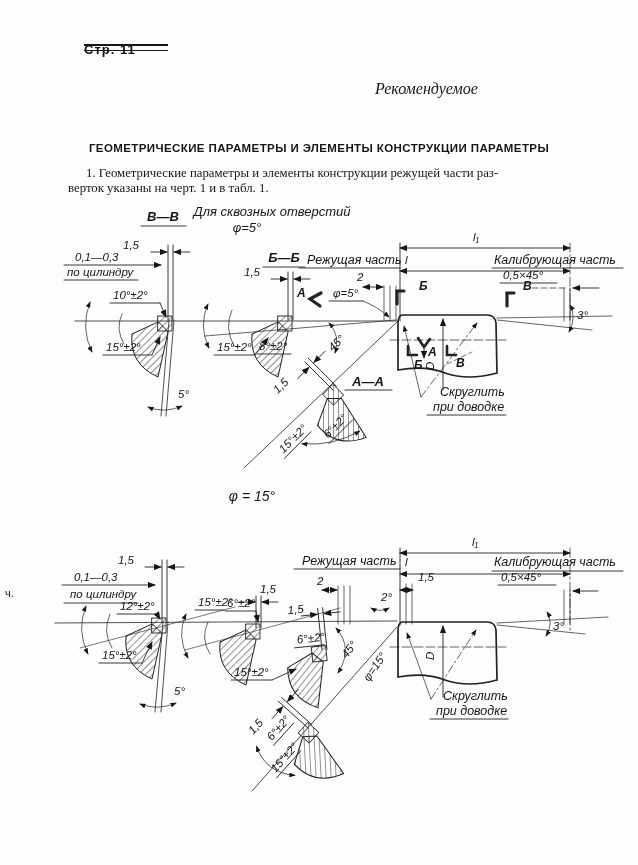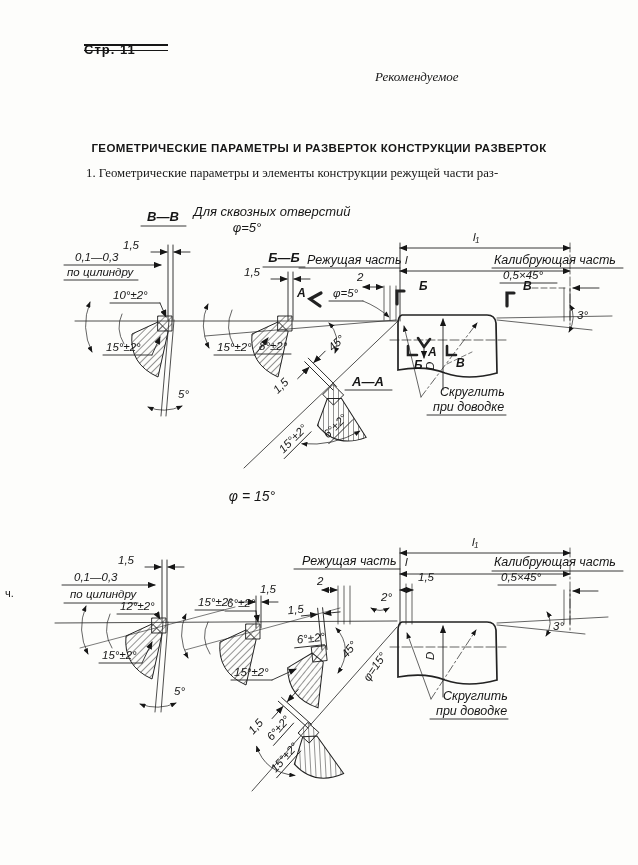--- a/index.html
+++ b/index.html
@@ -5,22 +5,22 @@
   html,body{margin:0;padding:0;}
   body{width:638px;height:865px;background:#fdfdfb;position:relative;
        font-family:"Liberation Serif", serif;color:#161616;overflow:hidden;}
   .abs{position:absolute;}
   .pagenum{left:84px;top:42px;font-family:"Liberation Sans",sans-serif;
            font-weight:bold;font-size:13px;letter-spacing:1px;}
   .pagenum-rule{left:84px;top:44px;width:84px;height:4px;
                 border-top:2px solid #161616;border-bottom:1px solid #161616;}
   .appendix-block{left:300px;top:66px;width:296px;text-align:right;}
   .appendix{font-style:italic;font-weight:bold;font-size:14px;}
-  .recommended{font-style:italic;font-size:13px;text-align:left;
-               margin-left:75px;margin-top:3px;}
+  .recommended{font-style:italic;font-size:16px;text-align:left;
+               margin-left:75px;margin-top:14px;}
   .doc-title{left:0;top:142px;width:638px;text-align:center;
              font-family:"Liberation Sans",sans-serif;font-weight:bold;
              font-size:11.5px;letter-spacing:.4px;}
   .para{left:68px;top:166px;width:502px;font-size:12.8px;line-height:15px;
         text-align:justify;}
   .para .ind{display:inline-block;width:18px;}
   svg text{fill:#161616;}
   .lblb{font:italic 11.5px "Liberation Sans",sans-serif;}
   .sec{font:italic bold 13px "Liberation Sans",sans-serif;}
   .mk{font:italic bold 12px "Liberation Sans",sans-serif;}
@@ -30,24 +30,25 @@
 </head>
 <body>
 
 <div class="abs pagenum">Стр. 11</div>
 <div class="abs pagenum-rule"></div>
 
 <div class="abs appendix-block">
   <div class="recommended">Рекомендуемое</div>
 </div>
 
-<div class="abs doc-title">ГЕОМЕТРИЧЕСКИЕ ПАРАМЕТРЫ И РАЗВЕРТОК КОНСТРУКЦИИ РАЗВЕРТОК</div>
+<div class="abs doc-title">ГЕОМЕТРИЧЕСКИЕ ПАРАМЕТРЫ И ЭЛЕМЕНТЫ КОНСТРУКЦИИ ПАРАМЕТРЫ</div>
 
 <div class="abs para">
   <span class="ind"></span><span>1. Геометрические параметры и элементы конструкции режущей части раз-</span><br>
+  <span>верток указаны на черт. 1 и в табл. 1.</span>
 </div>
 
 <svg class="abs" style="left:0;top:0" width="638" height="865" viewBox="0 0 638 865" stroke-linecap="round" fill="none">
 <defs>
   <marker id="ar" viewBox="0 0 10 8" refX="9" refY="4" markerWidth="9" markerHeight="7" orient="auto-start-reverse">
         <path d="M0,0 L10,4 L0,8 z" fill="#161616"></path>
       </marker>
   <pattern id="ht" width="5" height="5" patternUnits="userSpaceOnUse" patternTransform="rotate(45)">
     <line x1="0" y1="0" x2="0" y2="5" stroke="#2a2a2a" stroke-width="1"></line>
   </pattern>

